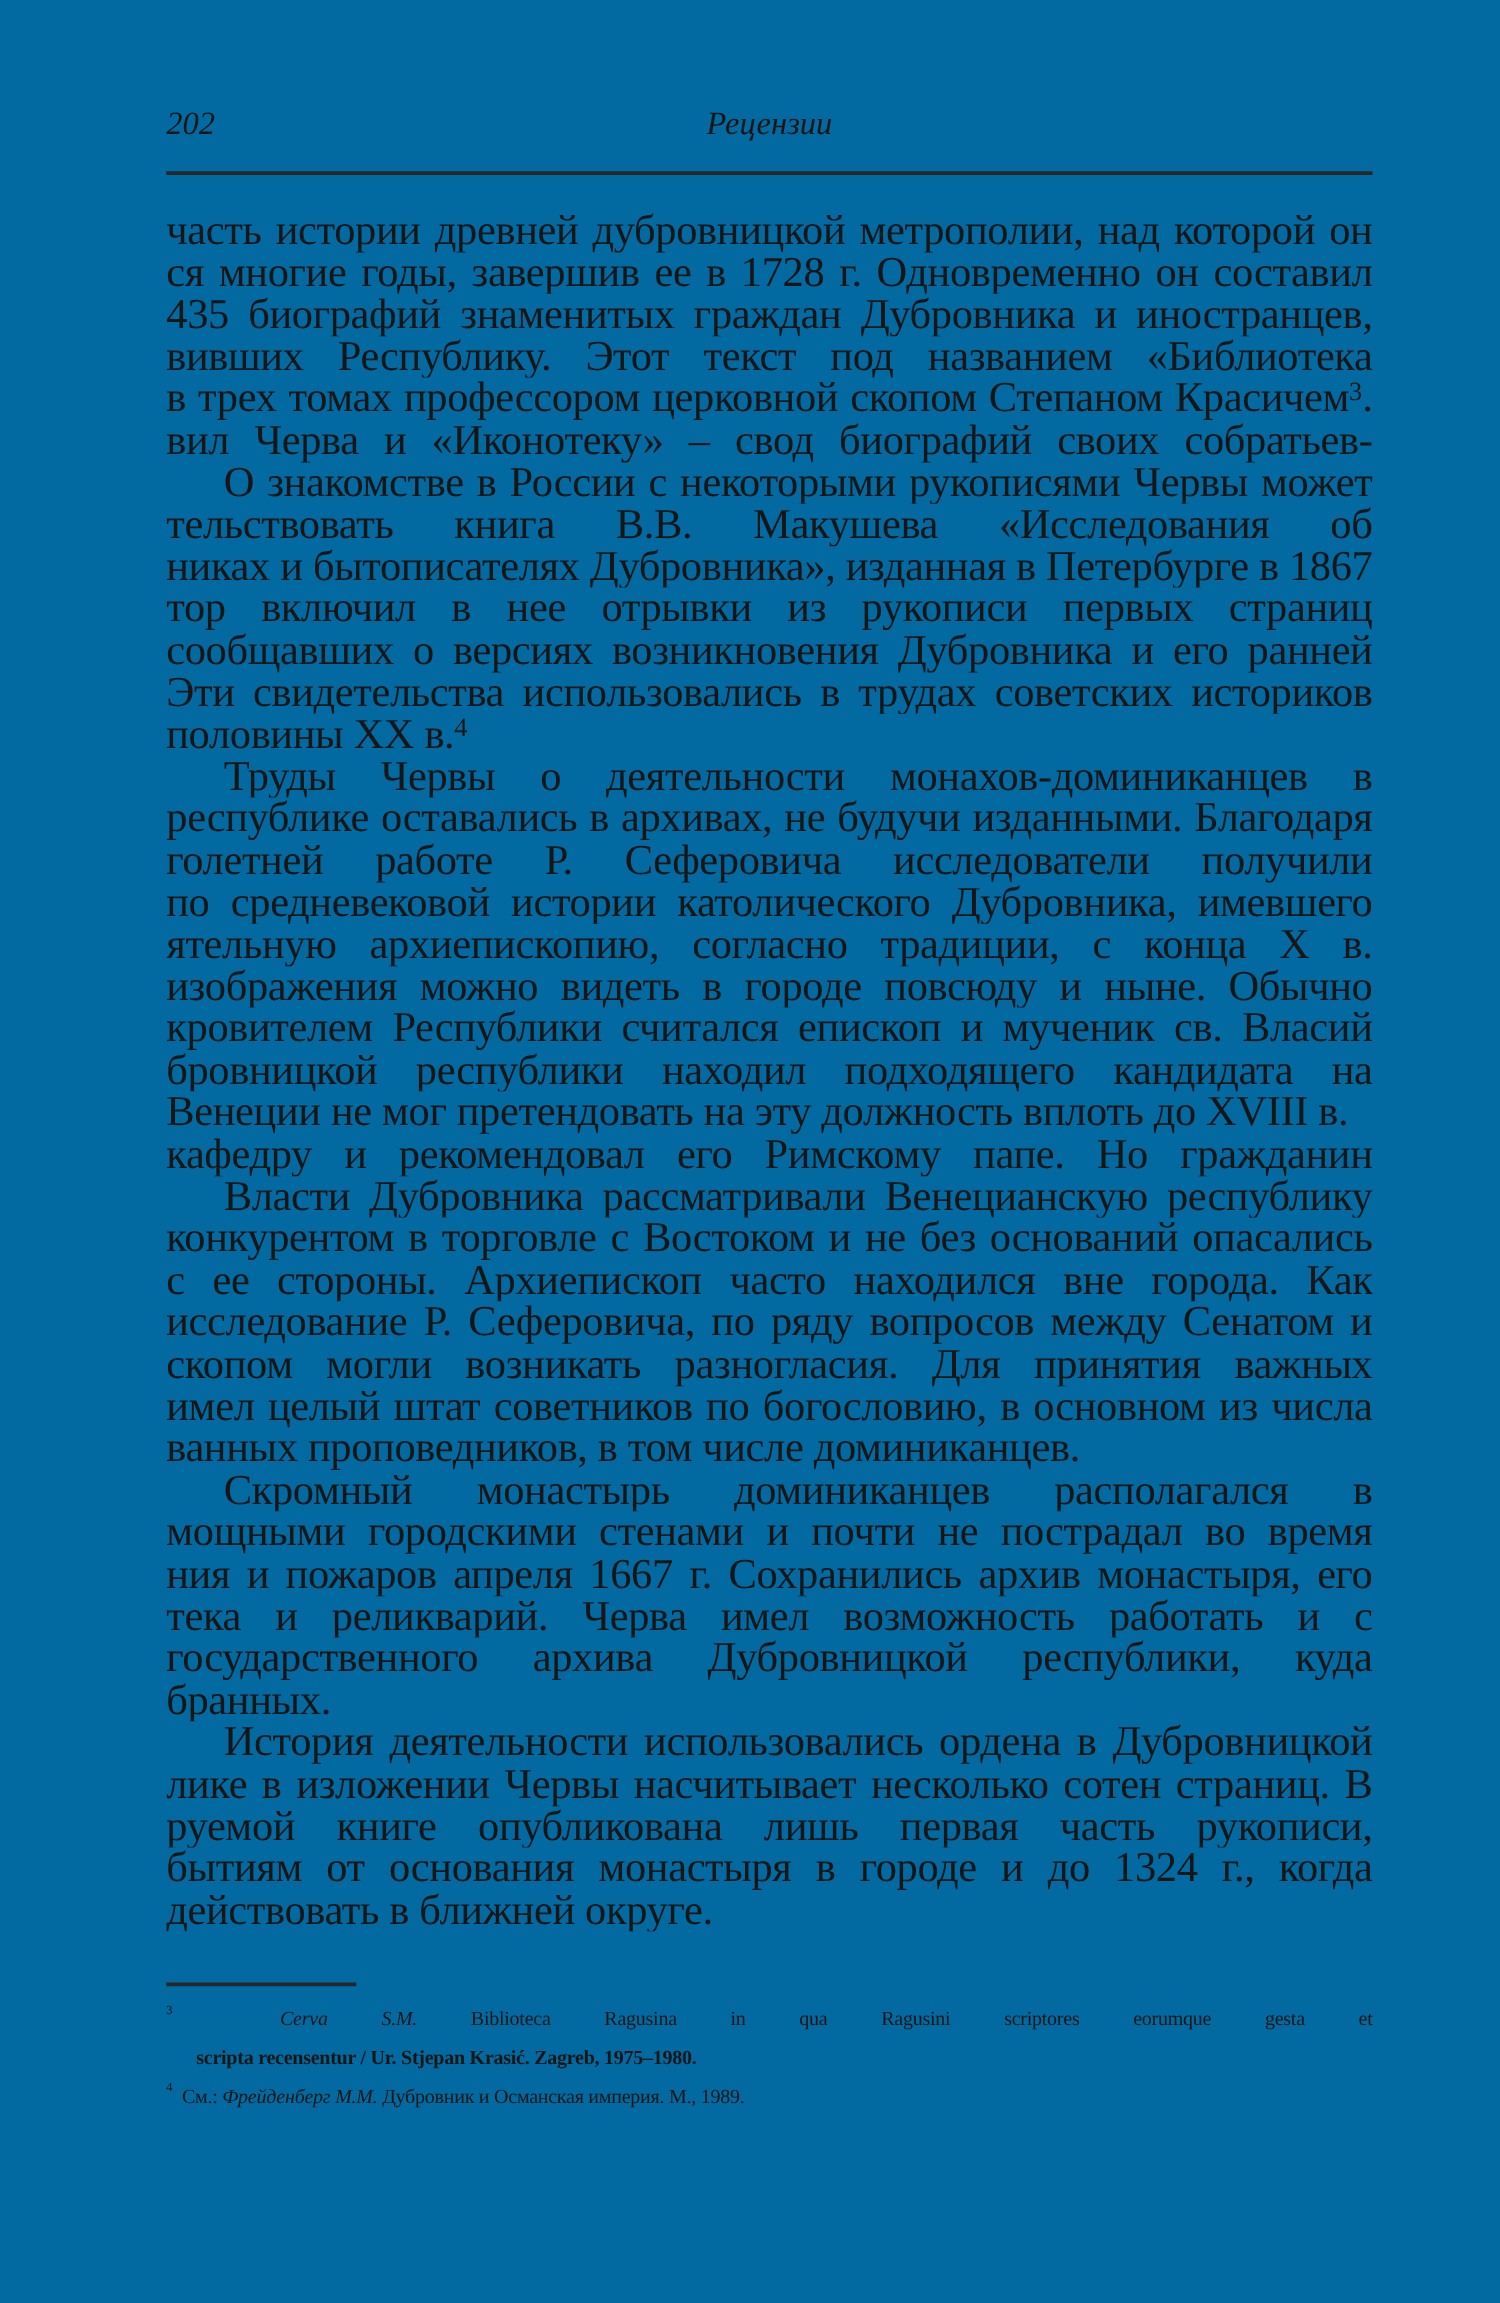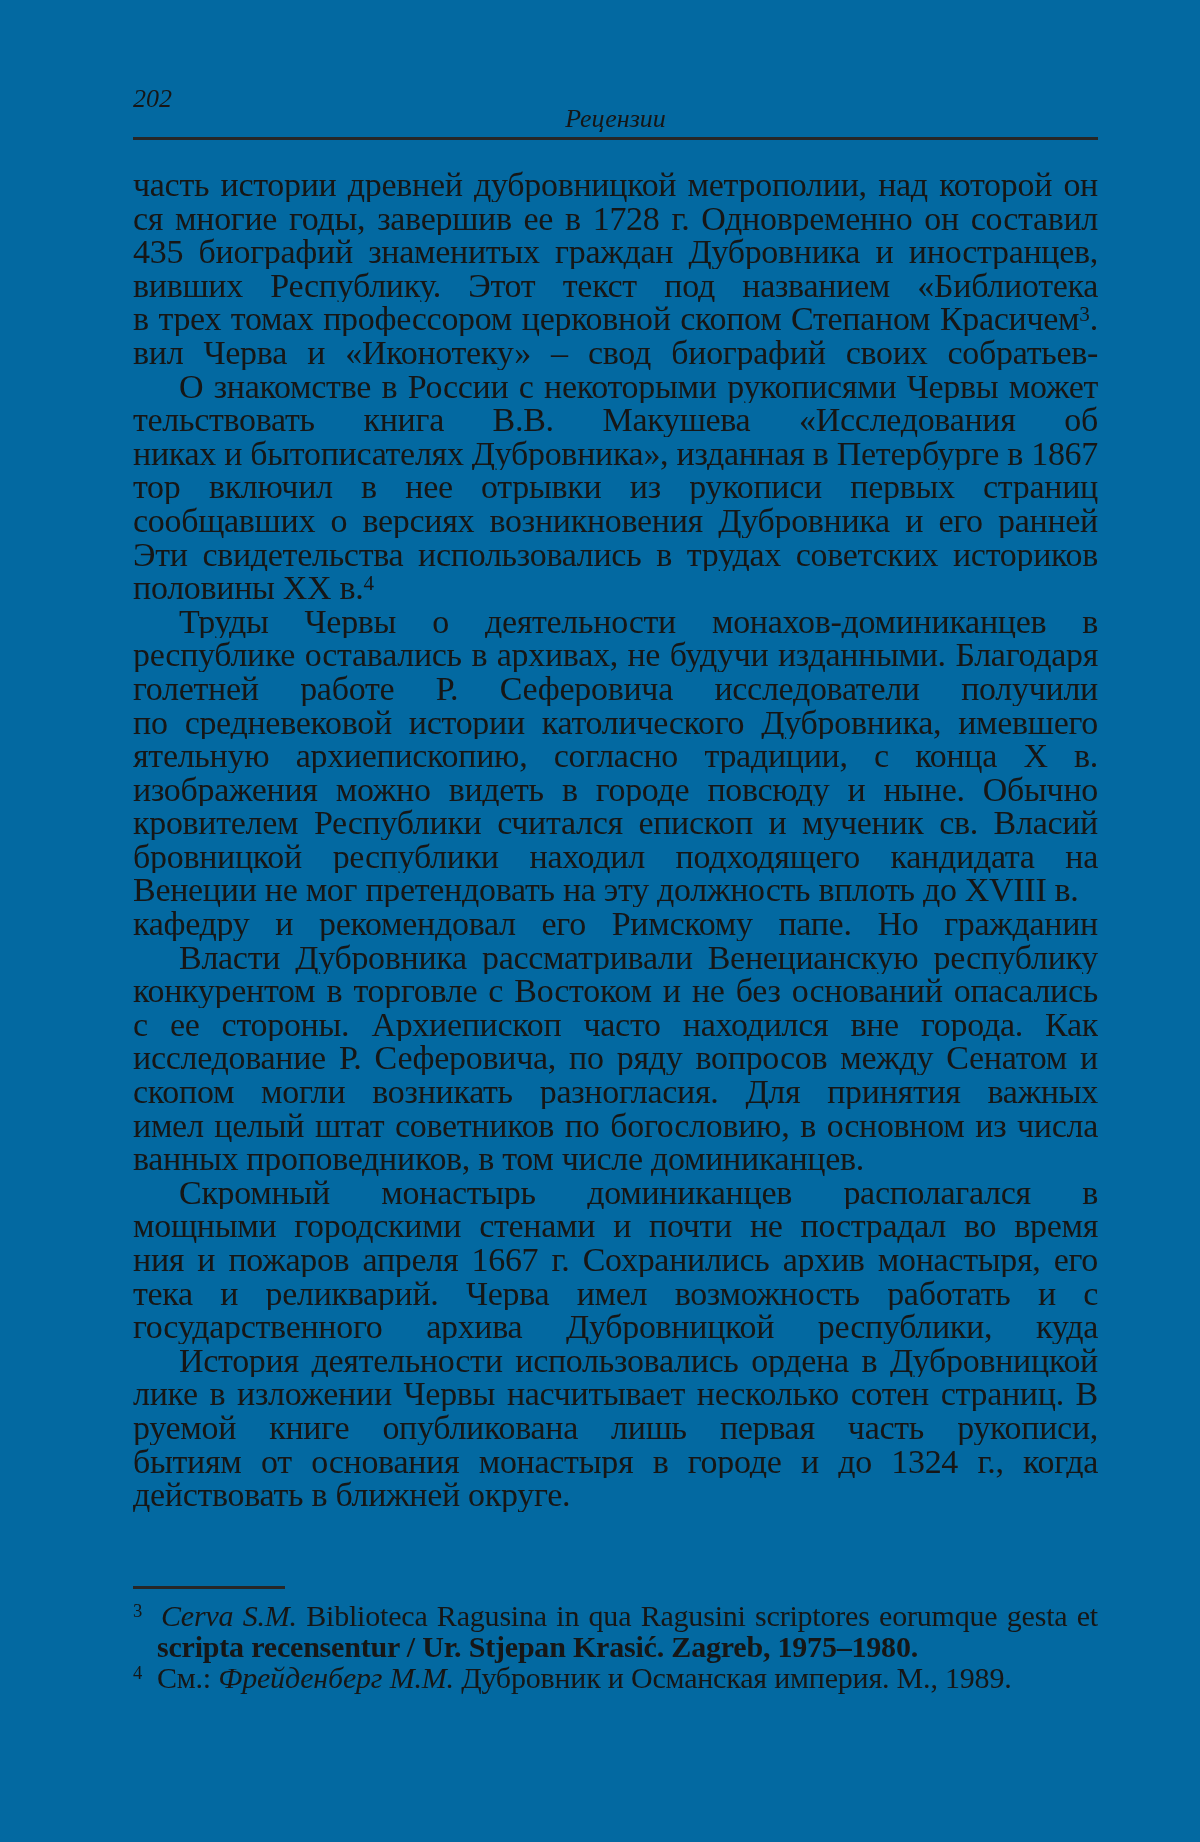--- a/index.html
+++ b/index.html
@@ -15,21 +15,21 @@
     color: #161616;
     overflow: hidden;
   }
   .running-head {
     position: absolute;
     top: 84px; left: 133px; width: 965px; height: 34px;
     font-style: italic;
     font-size: 26px; line-height: 30px;
   }
   .running-head .page-num { position: absolute; left: 0; top: 0; }
-  .running-head .head-title { position: absolute; left: 0; right: 0; top: 0; text-align: center; margin-top: 20px; }
+  .running-head .head-title { position: absolute; left: 0; right: 0; top: 0; text-align: center; }
   .head-rule {
     position: absolute;
     top: 137px; left: 133px; width: 965px; height: 3px;
     background: #272727;
   }
   .body-text {
     position: absolute;
     top: 168px; left: 133px; width: 965px;
     font-size: 34px; line-height: 33.6px;
     letter-spacing: -0.3px;
@@ -49,21 +49,21 @@
     letter-spacing: 0;
   }
   .foot-rule {
     position: absolute;
     top: 1586px; left: 133px; width: 152px; height: 3px;
     background: #272727;
   }
   .footnotes {
     position: absolute;
     top: 1600px; left: 133px; width: 965px;
-    font-size: 30px; line-height: 31px;
+    font-size: 16px; line-height: 31px;
     letter-spacing: -0.2px;
   }
   .fn-line { text-align: justify; }
   .fn-line.justify-full { text-align-last: justify; }
   .fn-line.hang { padding-left: 24px; text-align-last: left; font-weight: bold; }
   .fn-line.single { text-align-last: left; }
   .italic { font-style: italic; }
 </style>
 </head>
 <body>
@@ -106,20 +106,21 @@
       <div class="line"><span>с ее стороны. Архиепископ часто находился вне города. Как показывает</span></div>
       <div class="line"><span>исследование Р. Сеферовича, по ряду вопросов между Сенатом и архиепи-</span></div>
       <div class="line"><span>скопом могли возникать разногласия. Для принятия важных решений Сенат</span></div>
       <div class="line"><span>имел целый штат советников по богословию, в основном из числа образо-</span></div>
       <div class="line last"><span>ванных проповедников, в том числе доминиканцев.</span></div>
       <div class="line indent"><span>Скромный монастырь доминиканцев располагался в Дубровнике под</span></div>
       <div class="line"><span>мощными городскими стенами и почти не пострадал во время землетрясе-</span></div>
       <div class="line"><span>ния и пожаров апреля 1667 г. Сохранились архив монастыря, его библио-</span></div>
       <div class="line"><span>тека и реликварий. Черва имел возможность работать и с документами</span></div>
       <div class="line"><span>государственного архива Дубровницкой республики, куда допускали из-</span></div>
+      <div class="line last"><span>бранных.</span></div>
       <div class="line indent"><span>История деятельности использовались ордена в Дубровницкой респуб-</span></div>
       <div class="line"><span>лике в изложении Червы насчитывает несколько сотен страниц. В рецензи-</span></div>
       <div class="line"><span>руемой книге опубликована лишь первая часть рукописи, посвященная со-</span></div>
       <div class="line"><span>бытиям от основания монастыря в городе и до 1324 г., когда монахи начали</span></div>
       <div class="line last"><span>действовать в ближней округе.</span></div>
     </div>
 
   <div class="foot-rule"></div>
 
   <div class="footnotes">

